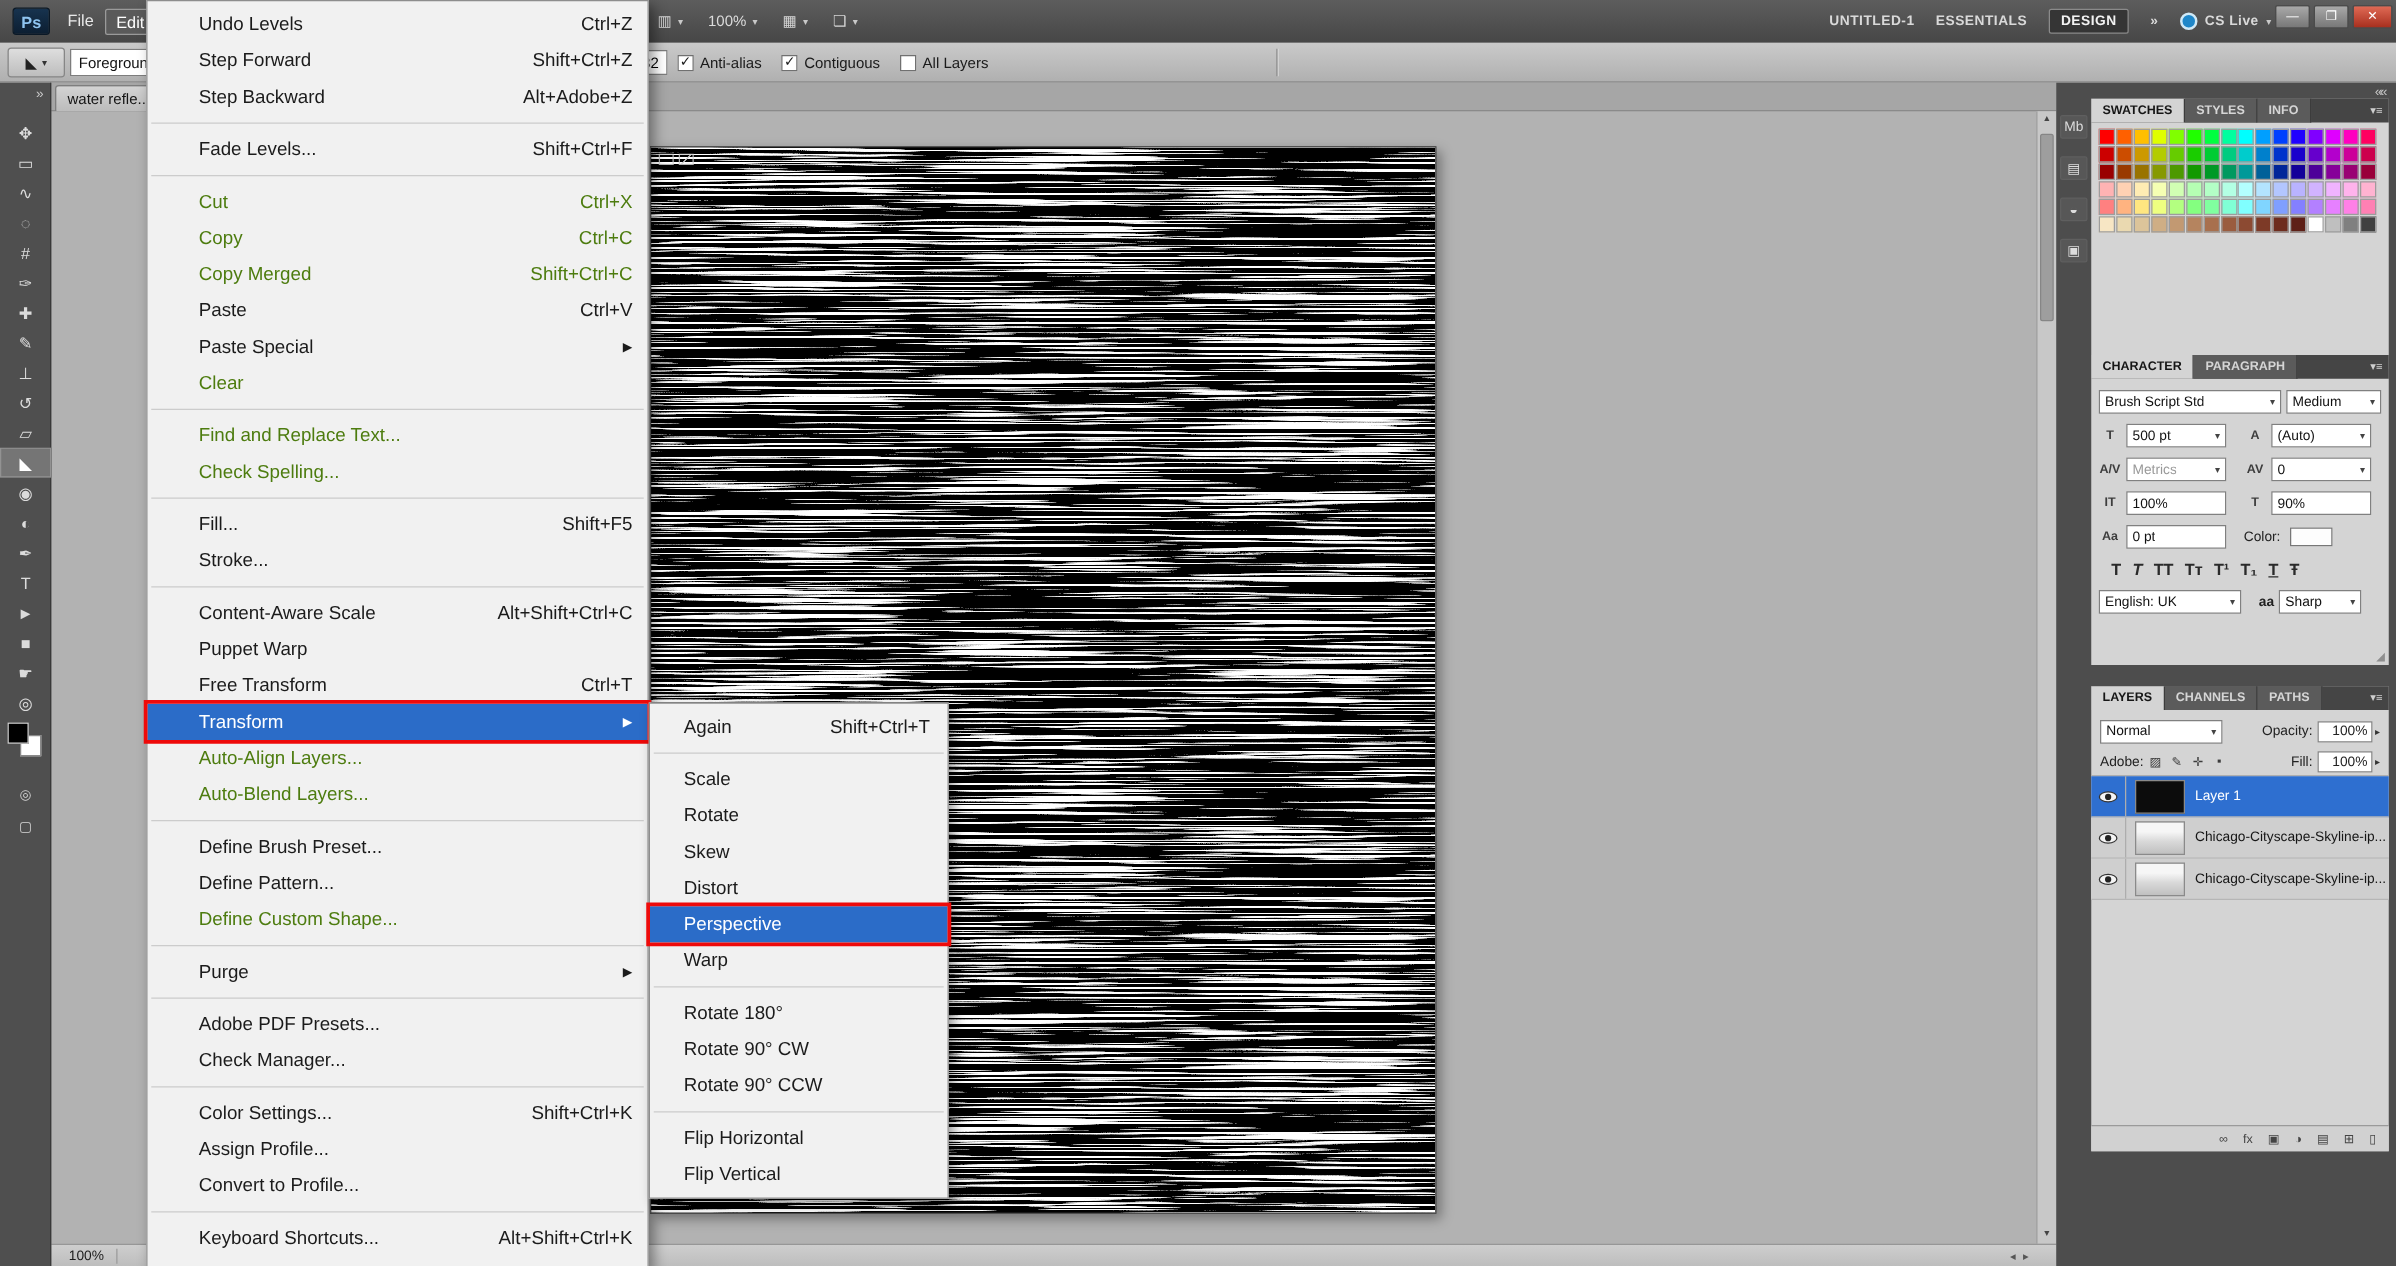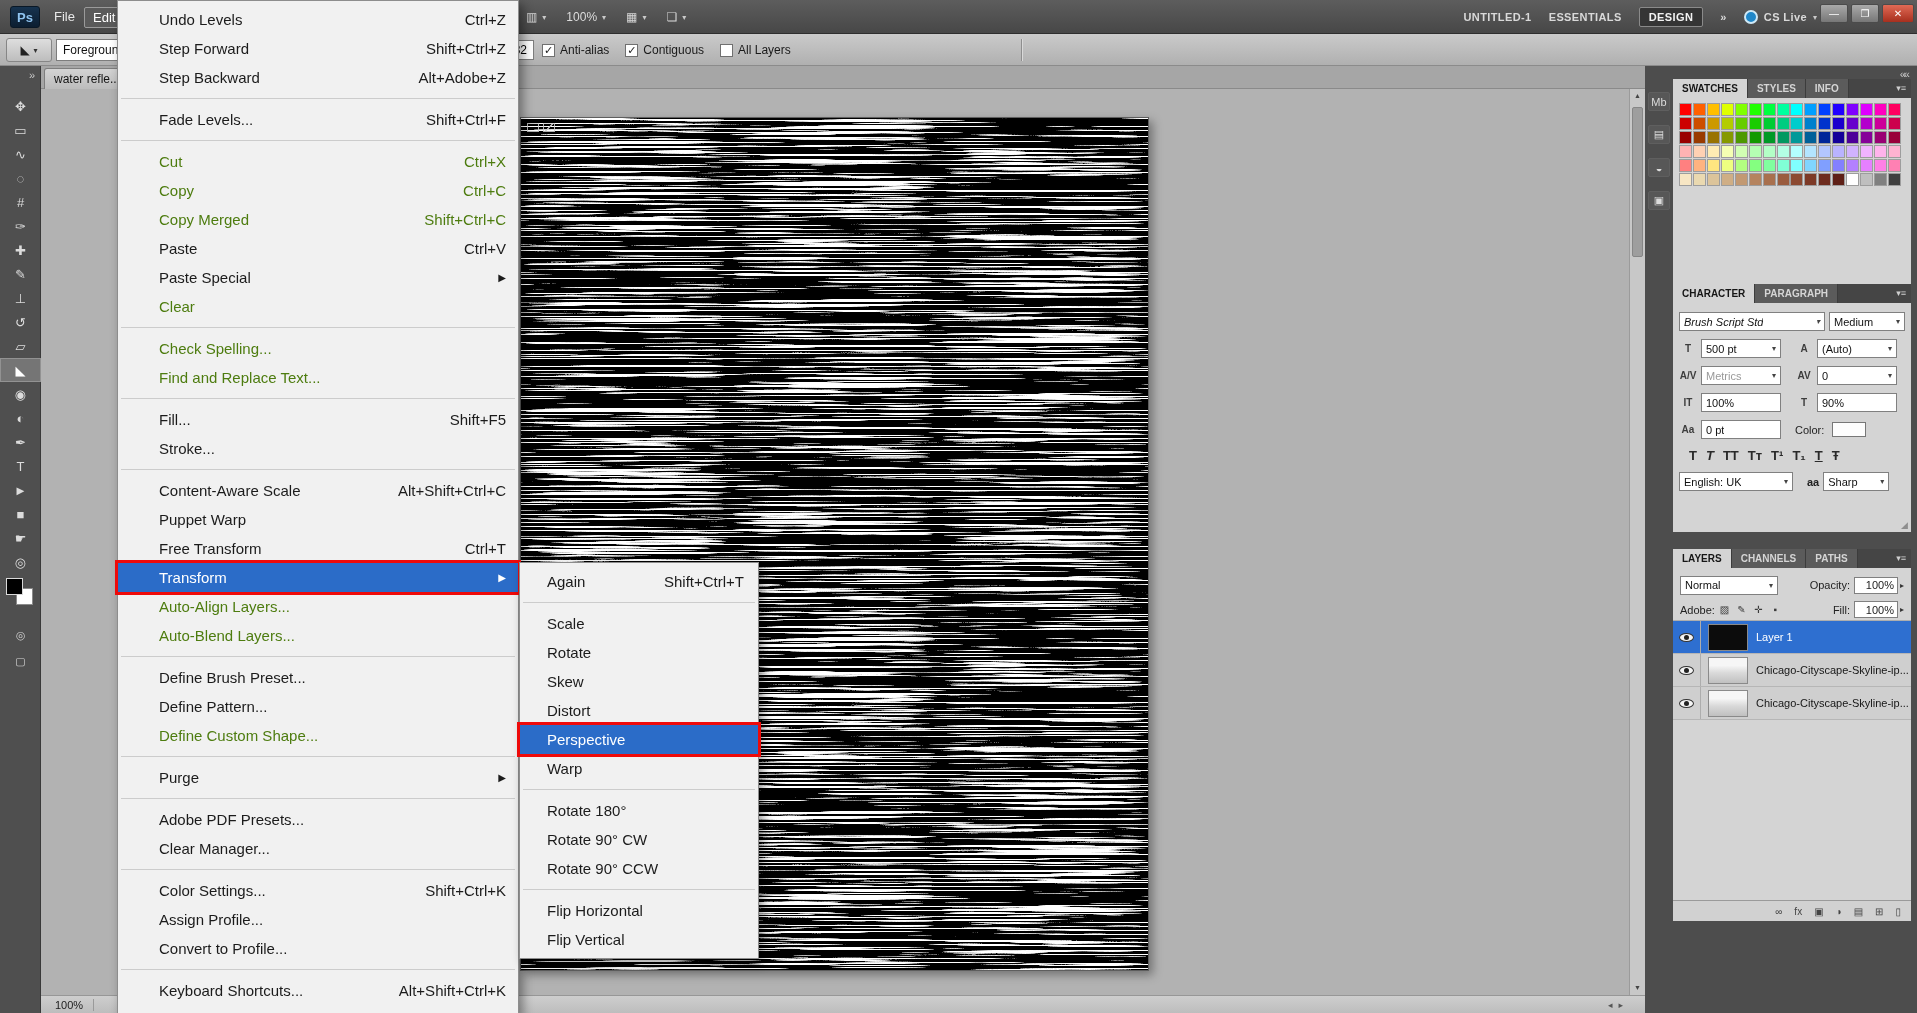--- a/index.html
+++ b/index.html
@@ -127,21 +127,21 @@
 
   
   .cbody { padding:9px 6px 0 6px; display:flex; flex-direction:column; gap:8px; }
   .crow { display:flex; align-items:center; gap:4px; }
   .cicon { width:18px; font-size: 10px; font-weight:bold; color:#3d3d3d; text-align:center; flex:none; }
   .cicon.ml { margin-left:10px; }
   .cfield { height:19px; background:#fff; border:1px solid #808080; font-size:11px; color:#111;
             display:flex; align-items:center; justify-content:space-between; padding:0 4px; min-width:0; }
   .cfield > span { overflow:hidden; white-space:nowrap; }
   .combo::after { content:"▾"; font-size:8px; color:#444; margin-left:3px; flex:none; }
-  .grow { flex:1;font-style:italic; } .w72 { width:76px; flex:none; } .w78 { width:80px; flex:none; } .w112 { width:114px; flex:none; } .w64 { width:66px; flex:none; }
+  .grow { flex:1; } .w72 { width:76px; flex:none; } .w78 { width:80px; flex:none; } .w112 { width:114px; flex:none; } .w64 { width:66px; flex:none; }
   .muted > span { color:#999; }
   .clabel { font-size:11px; color:#222; }
   #char-style-row { display:flex; gap:9px; padding:1px 10px; font-size:13px; font-weight:bold; color:#2a2a2a; }
   .char-style-btn:nth-child(2) { font-style:italic; }
   .char-style-btn:nth-child(7) { text-decoration:underline; }
   .color-chip { width:34px; height:15px; background:#fdfdfd; border:1px solid #777; margin-left:4px; }
   .grip { position:absolute; right:3px; bottom:2px; color:#8e8e8e; font-size:9px; }
 
   
   .lrow { display:flex; align-items:center; padding:0 7px; font-size:11px; color:#222; }
@@ -616,24 +616,24 @@
     </div>
     <div class="menu-item">
       <span class="mi-label">Paste Special</span>
       <span class="mi-arrow">▶</span>
     </div>
     <div class="menu-item disabled">
       <span class="mi-label">Clear</span>
     </div>
     <div class="menu-sep"></div>
     <div class="menu-item disabled">
+      <span class="mi-label">Find and Replace Text...</span>
+    </div>
+    <div class="menu-item disabled">
       <span class="mi-label">Check Spelling...</span>
-    </div>
-    <div class="menu-item disabled">
-      <span class="mi-label">Find and Replace Text...</span>
     </div>
     <div class="menu-sep"></div>
     <div class="menu-item">
       <span class="mi-label">Fill...</span>
       <span class="mi-shortcut">Shift+F5</span>
     </div>
     <div class="menu-item">
       <span class="mi-label">Stroke...</span>
     </div>
     <div class="menu-sep"></div>
@@ -671,21 +671,21 @@
     <div class="menu-sep"></div>
     <div class="menu-item">
       <span class="mi-label">Purge</span>
       <span class="mi-arrow">▶</span>
     </div>
     <div class="menu-sep"></div>
     <div class="menu-item">
       <span class="mi-label">Adobe PDF Presets...</span>
     </div>
     <div class="menu-item">
-      <span class="mi-label">Clear Manager...</span>
+      <span class="mi-label">Check Manager...</span>
     </div>
     <div class="menu-sep"></div>
     <div class="menu-item">
       <span class="mi-label">Color Settings...</span>
       <span class="mi-shortcut">Shift+Ctrl+K</span>
     </div>
     <div class="menu-item">
       <span class="mi-label">Assign Profile...</span>
     </div>
     <div class="menu-item">

